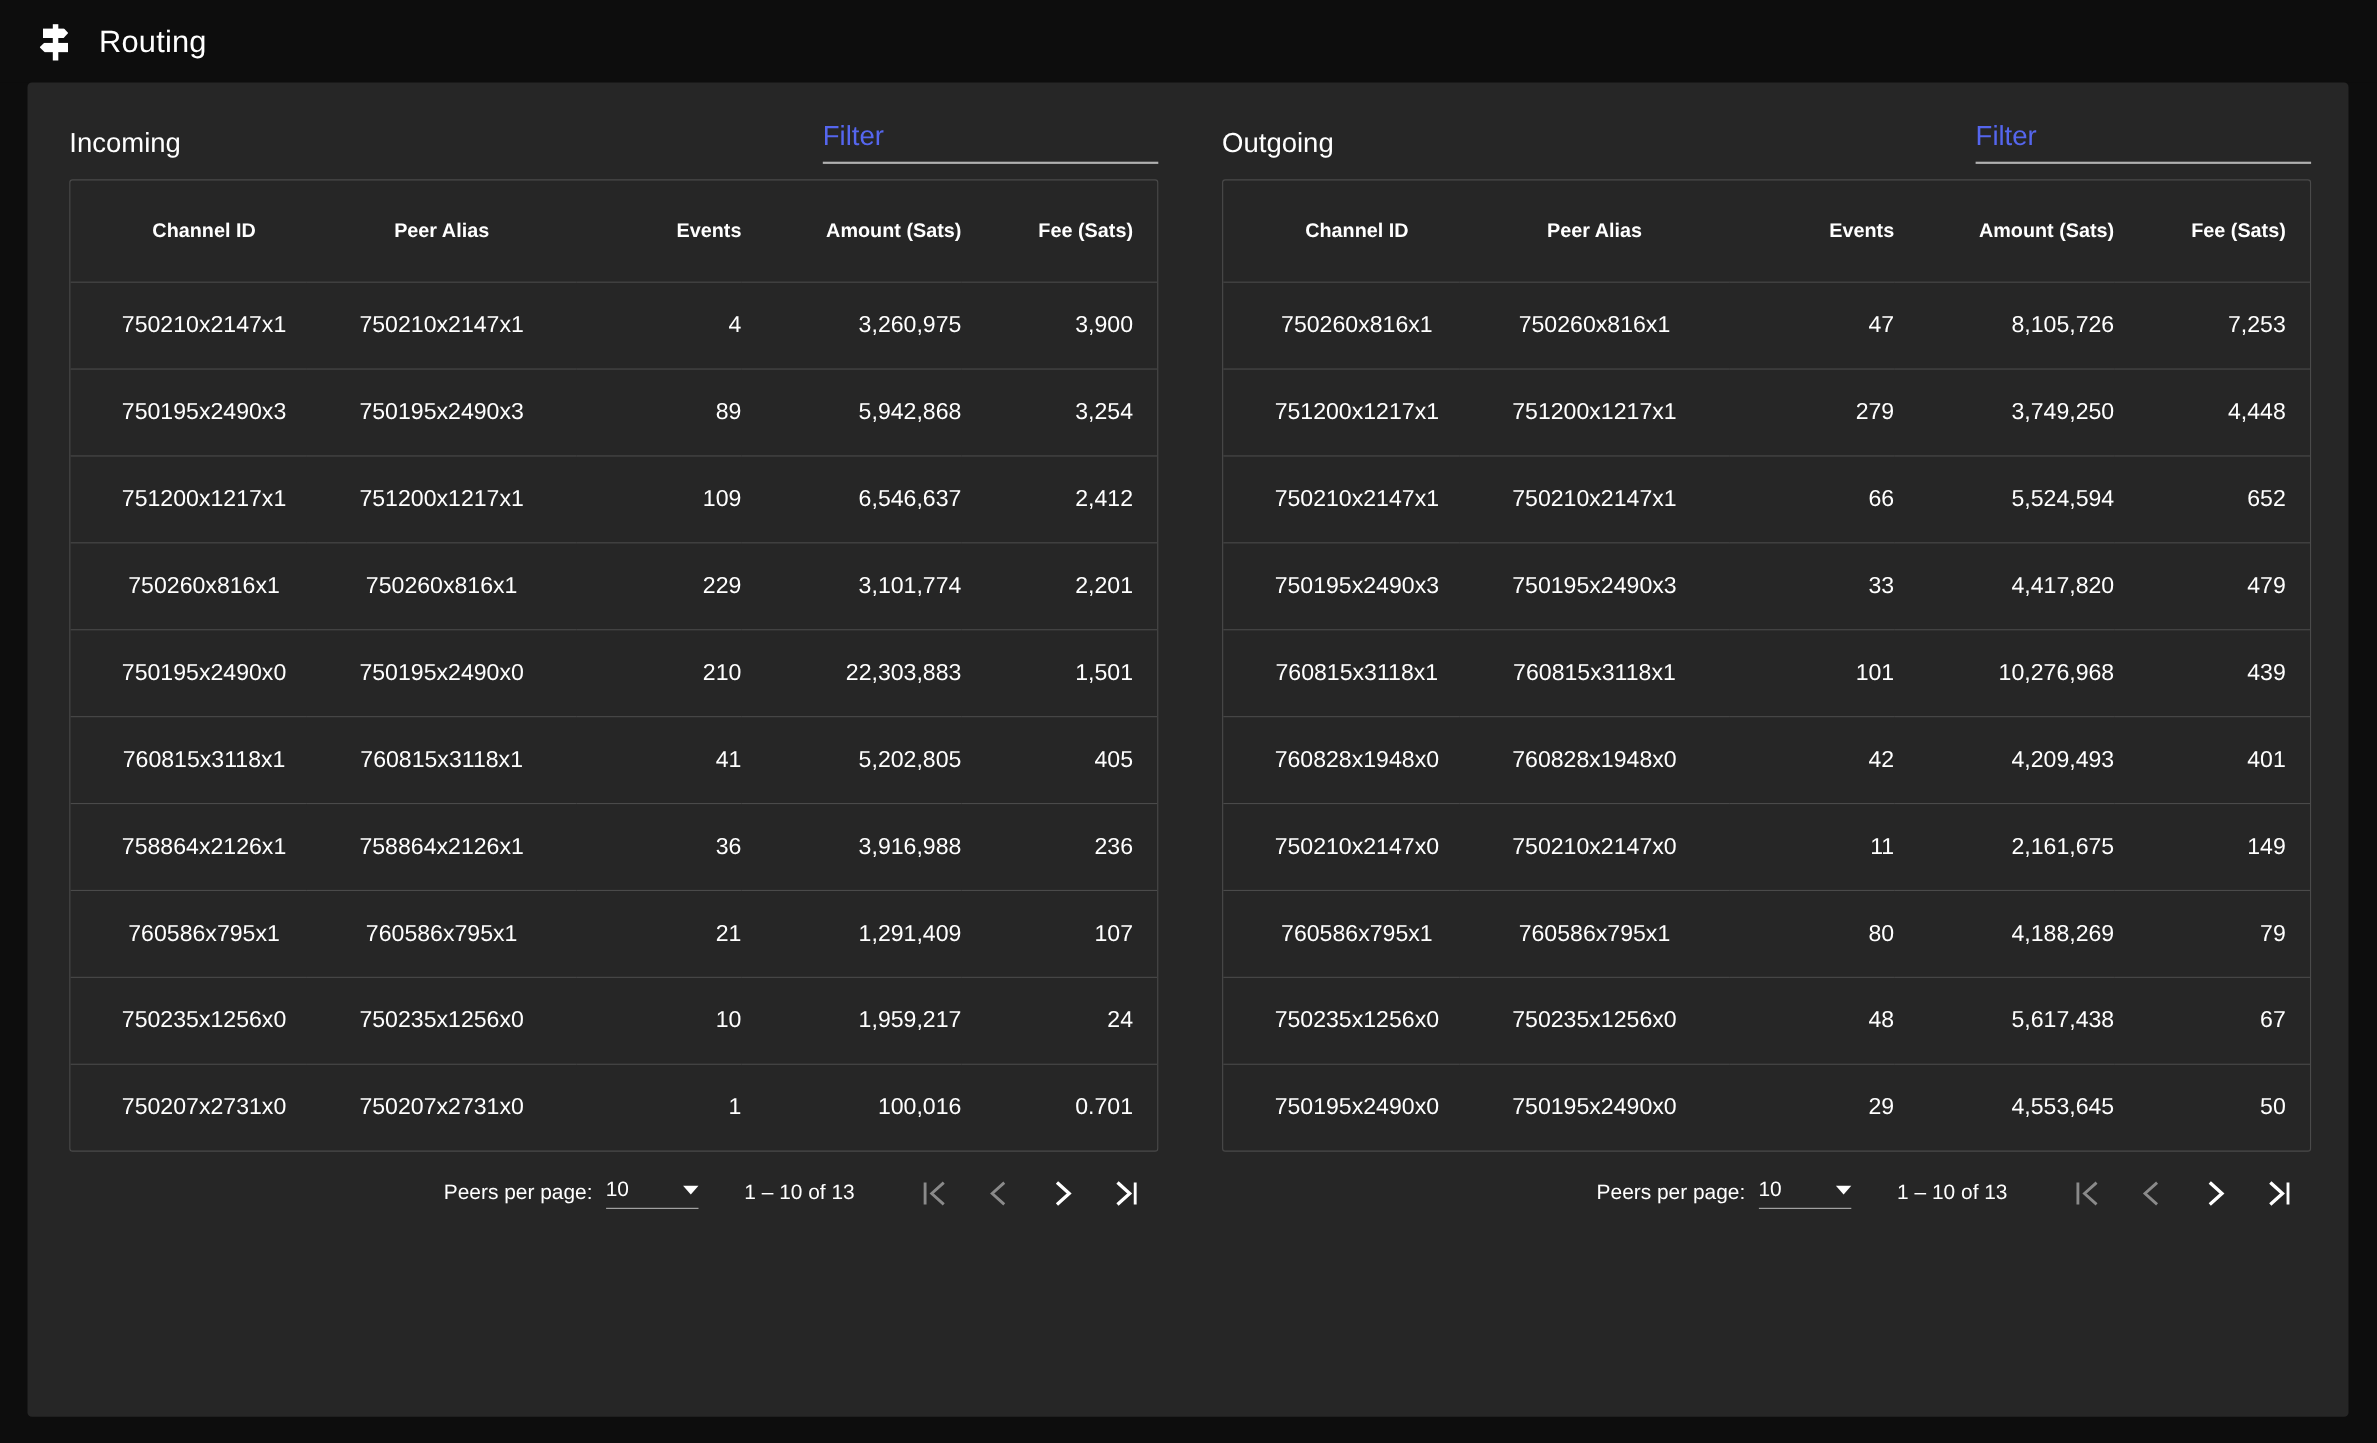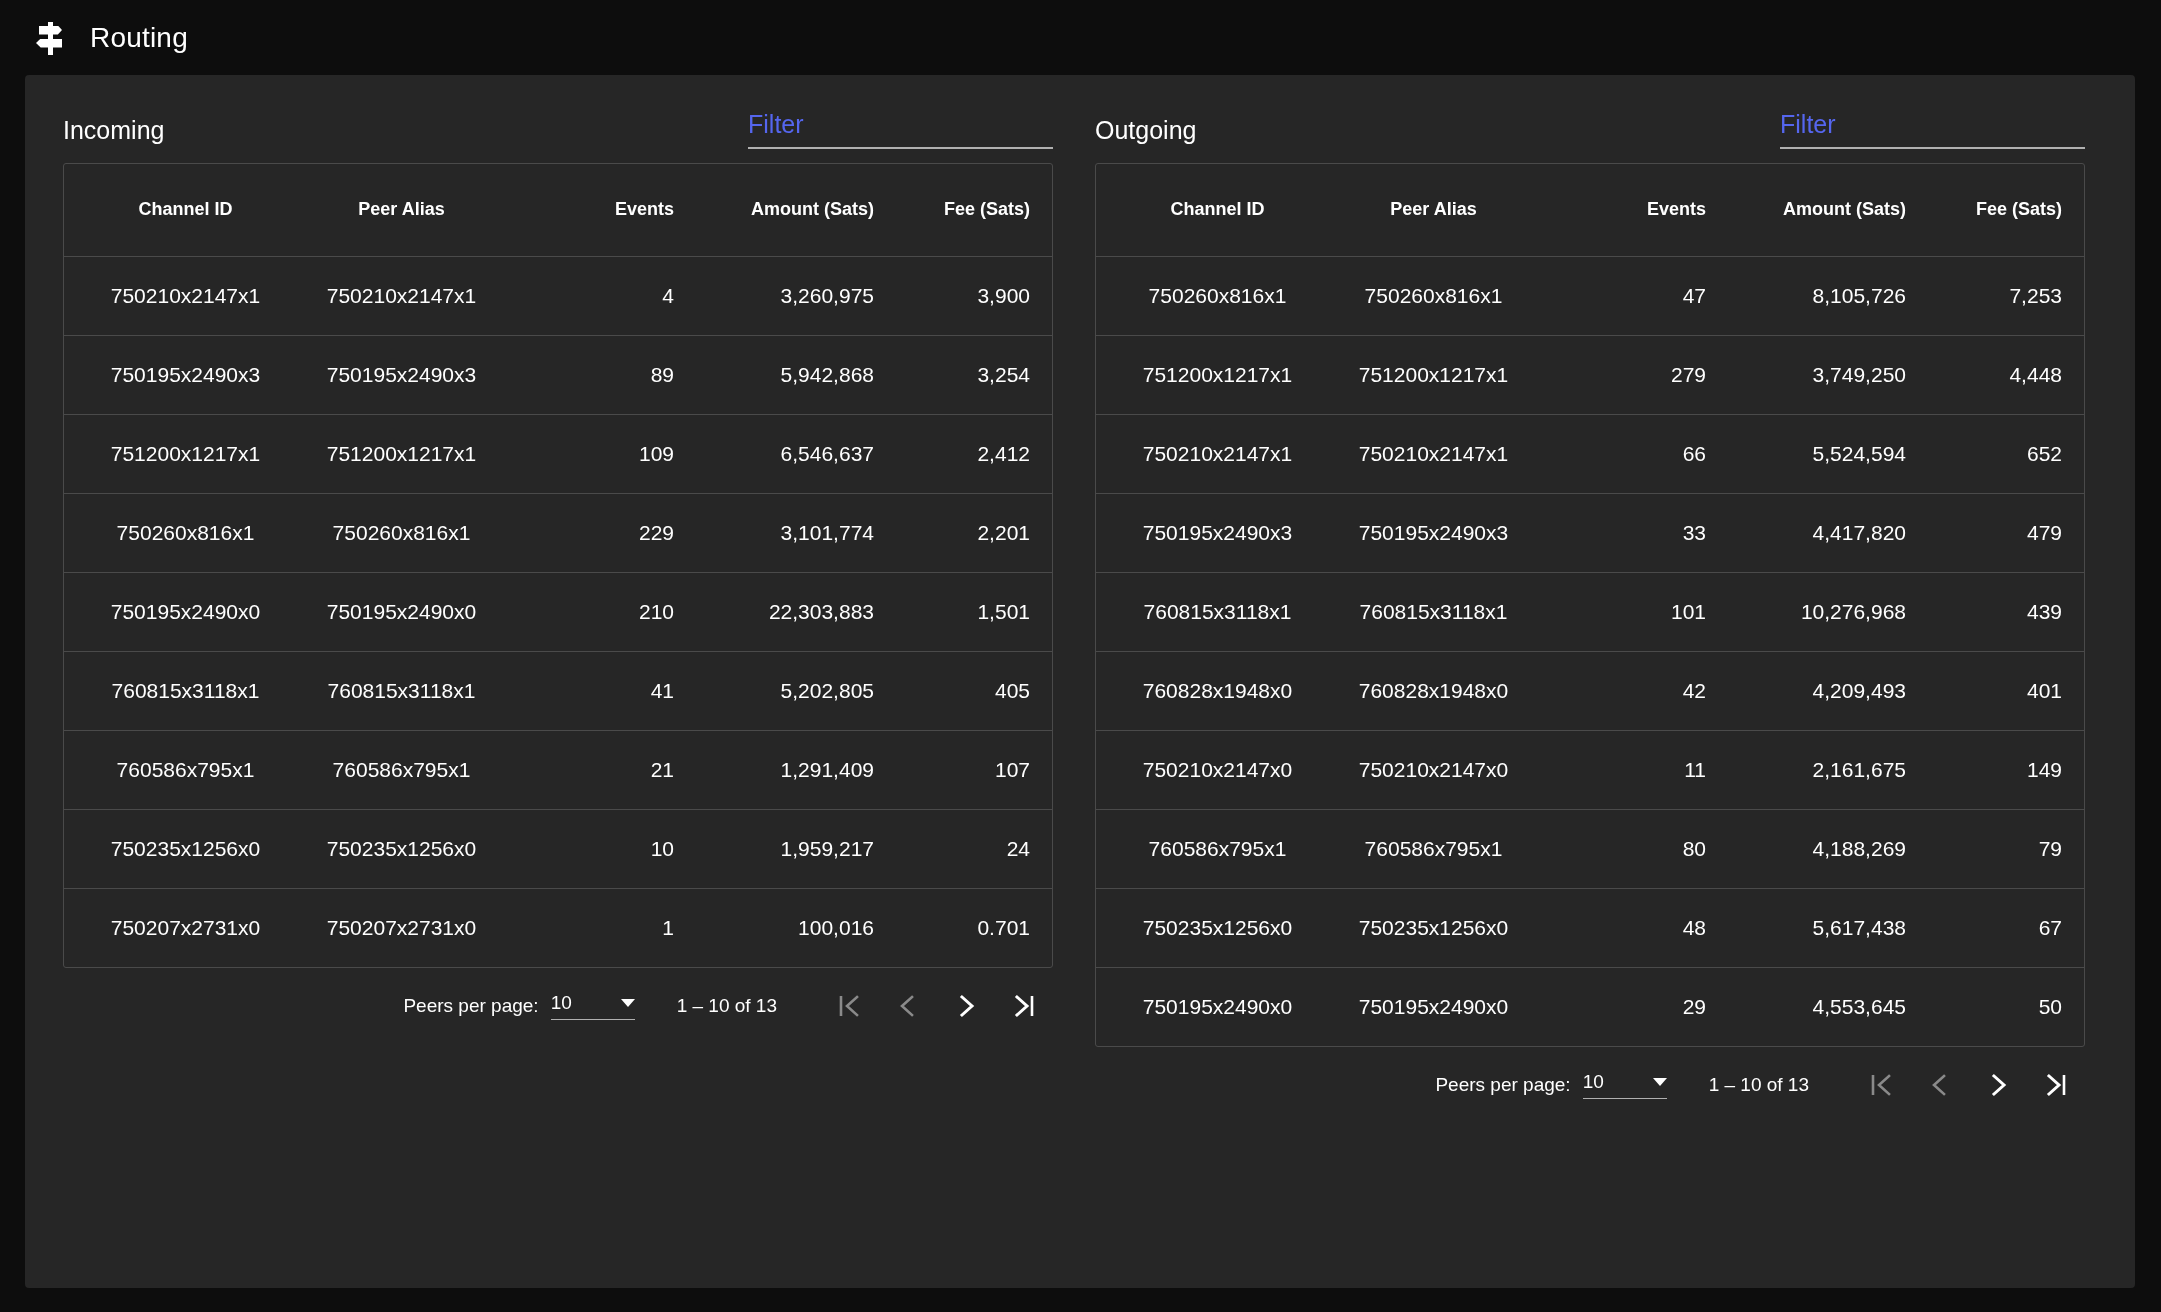--- a/index.html
+++ b/index.html
@@ -52,21 +52,21 @@
     position: relative; height: 77px; display: flex; align-items: center;
     justify-content: center; color: #ffffff; font-size: 22px; font-weight: bold;
     cursor: pointer; letter-spacing: 0.2px;
   }
   .tab.active { color: #5566ee; }
   .tab .underline {
     position: absolute; left: 0; right: 0; bottom: -2px; height: 4px; background: #5566ee;
   }
 
   
-  #panels { display: flex; position: relative; }
+  #panels { display: flex; position: relative; gap: 16px; }
   .panel { position: relative; }
   .panel-head {
     display: flex; align-items: flex-end; justify-content: space-between;
     height: 74px;
   }
   .panel-label { color: #ffffff; font-size: 25px; font-weight: 400; padding-bottom: 4px; }
   .filter-field { width: 305px; position: relative; }
   .filter-input {
     width: 100%; background: transparent; border: none; outline: none;
     color: #5566ee; font-size: 25px; font-family: "Liberation Sans", sans-serif;
@@ -198,20 +198,27 @@
                 <td class="c-num" style="padding-right:22px">1,501</td>
               </tr>
               <tr>
                 <td class="c-chan" style="padding-left:28px">760815x3118x1</td>
                 <td class="c-alias">760815x3118x1</td>
                 <td class="c-num">41</td>
                 <td class="c-num">5,202,805</td>
                 <td class="c-num" style="padding-right:22px">405</td>
               </tr>
               <tr>
+                <td class="c-chan" style="padding-left:28px">758864x2126x1</td>
+                <td class="c-alias">758864x2126x1</td>
+                <td class="c-num">36</td>
+                <td class="c-num">3,916,988</td>
+                <td class="c-num" style="padding-right:22px">236</td>
+              </tr>
+              <tr>
                 <td class="c-chan" style="padding-left:28px">760586x795x1</td>
                 <td class="c-alias">760586x795x1</td>
                 <td class="c-num">21</td>
                 <td class="c-num">1,291,409</td>
                 <td class="c-num" style="padding-right:22px">107</td>
               </tr>
               <tr>
                 <td class="c-chan" style="padding-left:28px">750235x1256x0</td>
                 <td class="c-alias">750235x1256x0</td>
                 <td class="c-num">10</td>

